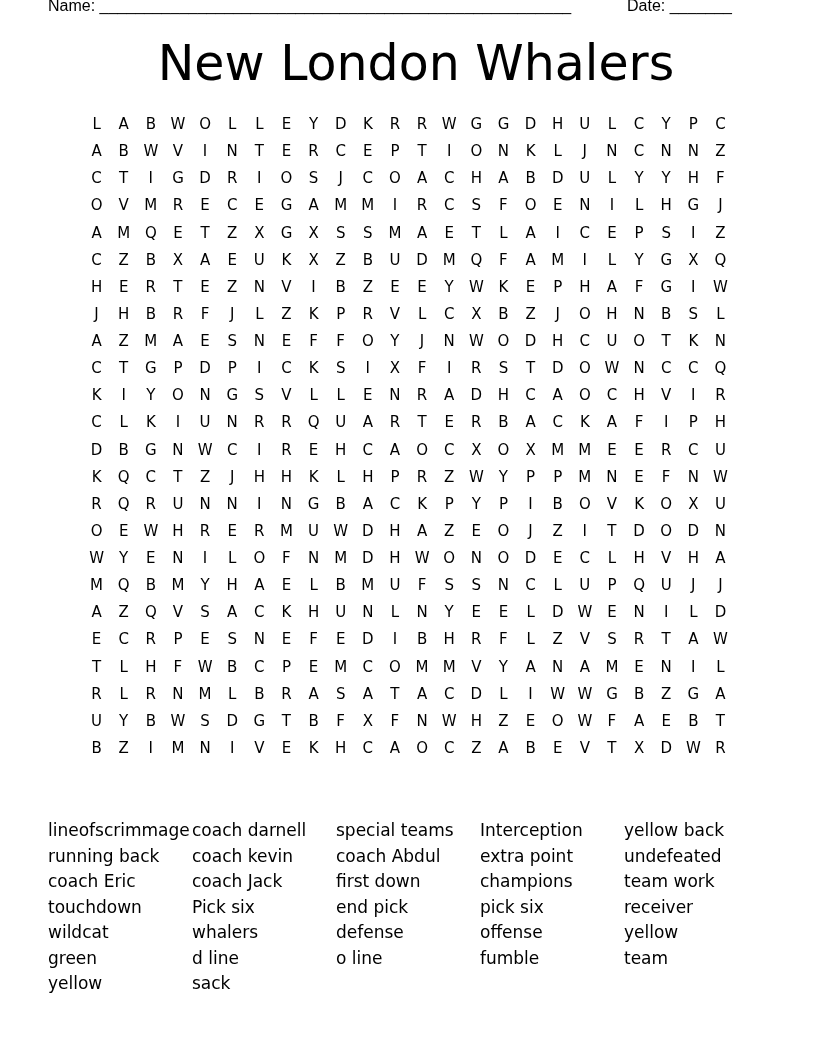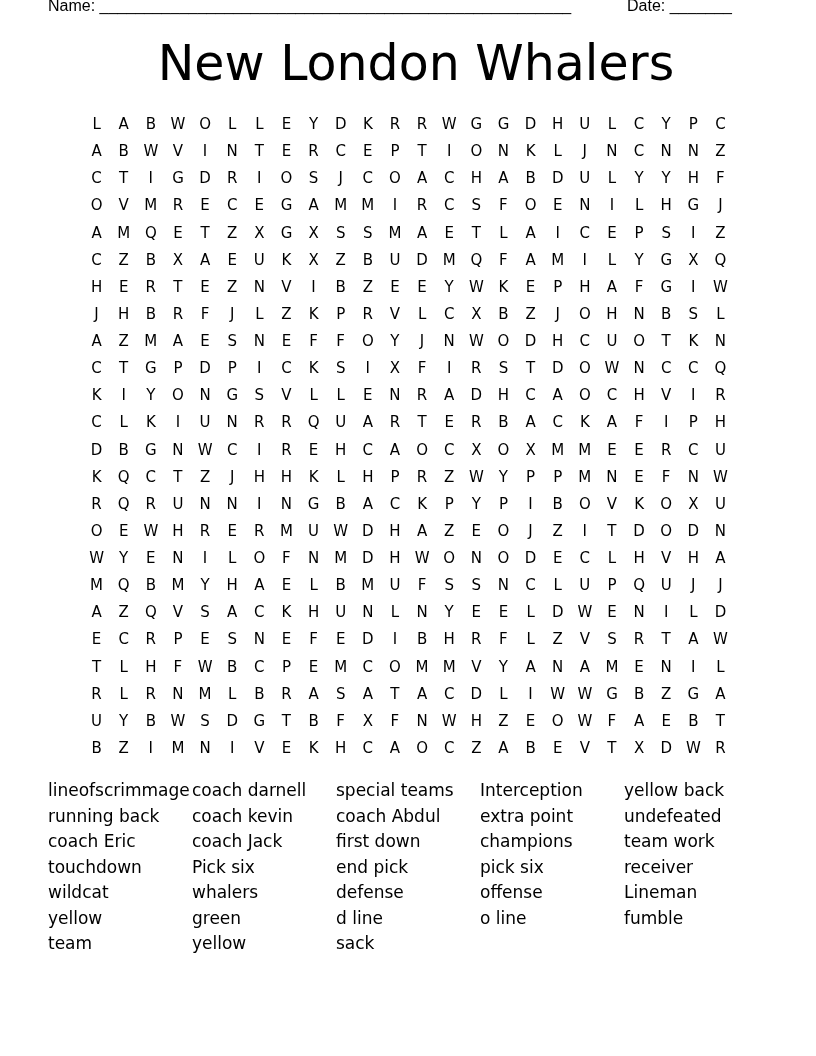--- a/index.html
+++ b/index.html
@@ -7,21 +7,21 @@
   .hdr { position:absolute; top:-3px; font-family:"Liberation Sans", sans-serif; font-size:16px; }
   .name-lbl { left:48px; }
   .date-lbl { left:627px; }
   .title { position:absolute; top:32px; left:8px; width:816px; text-align:center;
            font-family:"DejaVu Sans", sans-serif; font-size:49px; letter-spacing:0px; line-height:64px; }
   .grid { position:absolute; left:83px; top:111px; display:grid;
           grid-template-columns:repeat(24, 27.13px); grid-auto-rows:27.13px; }
   .cell { font-family:"DejaVu Sans", sans-serif; font-size:15px; text-align:center; line-height:27px; }
   .words { position:absolute; left:48px; top:778px; display:grid;
            grid-template-columns:144px 144px 144px 144px 144px; grid-auto-rows:25.5px; }
-  .word { font-family:"DejaVu Sans", sans-serif; font-size:17px; line-height:25px; white-space:nowrap; }
+  .word { font-family:"DejaVu Sans", sans-serif; font-size:17px; line-height:25px; white-space:nowrap;margin-top:40px; }
 </style>
 </head>
 <body>
 
 <div class="hdr name-lbl">Name: _____________________________________________________</div>
 <div class="hdr date-lbl">Date: _______</div>
 
 <div class="title">New London Whalers</div>
 
 <div class="grid" id="grid">
@@ -621,21 +621,20 @@
     <div class="word">team work</div>
     <div class="word">touchdown</div>
     <div class="word">Pick six</div>
     <div class="word">end pick</div>
     <div class="word">pick six</div>
     <div class="word">receiver</div>
     <div class="word">wildcat</div>
     <div class="word">whalers</div>
     <div class="word">defense</div>
     <div class="word">offense</div>
-    <div class="word">Lineman</div>
     <div class="word">yellow</div>
     <div class="word">green</div>
     <div class="word">d line</div>
     <div class="word">o line</div>
     <div class="word">fumble</div>
     <div class="word">team</div>
     <div class="word">yellow</div>
     <div class="word">sack</div>
   </div>
 

